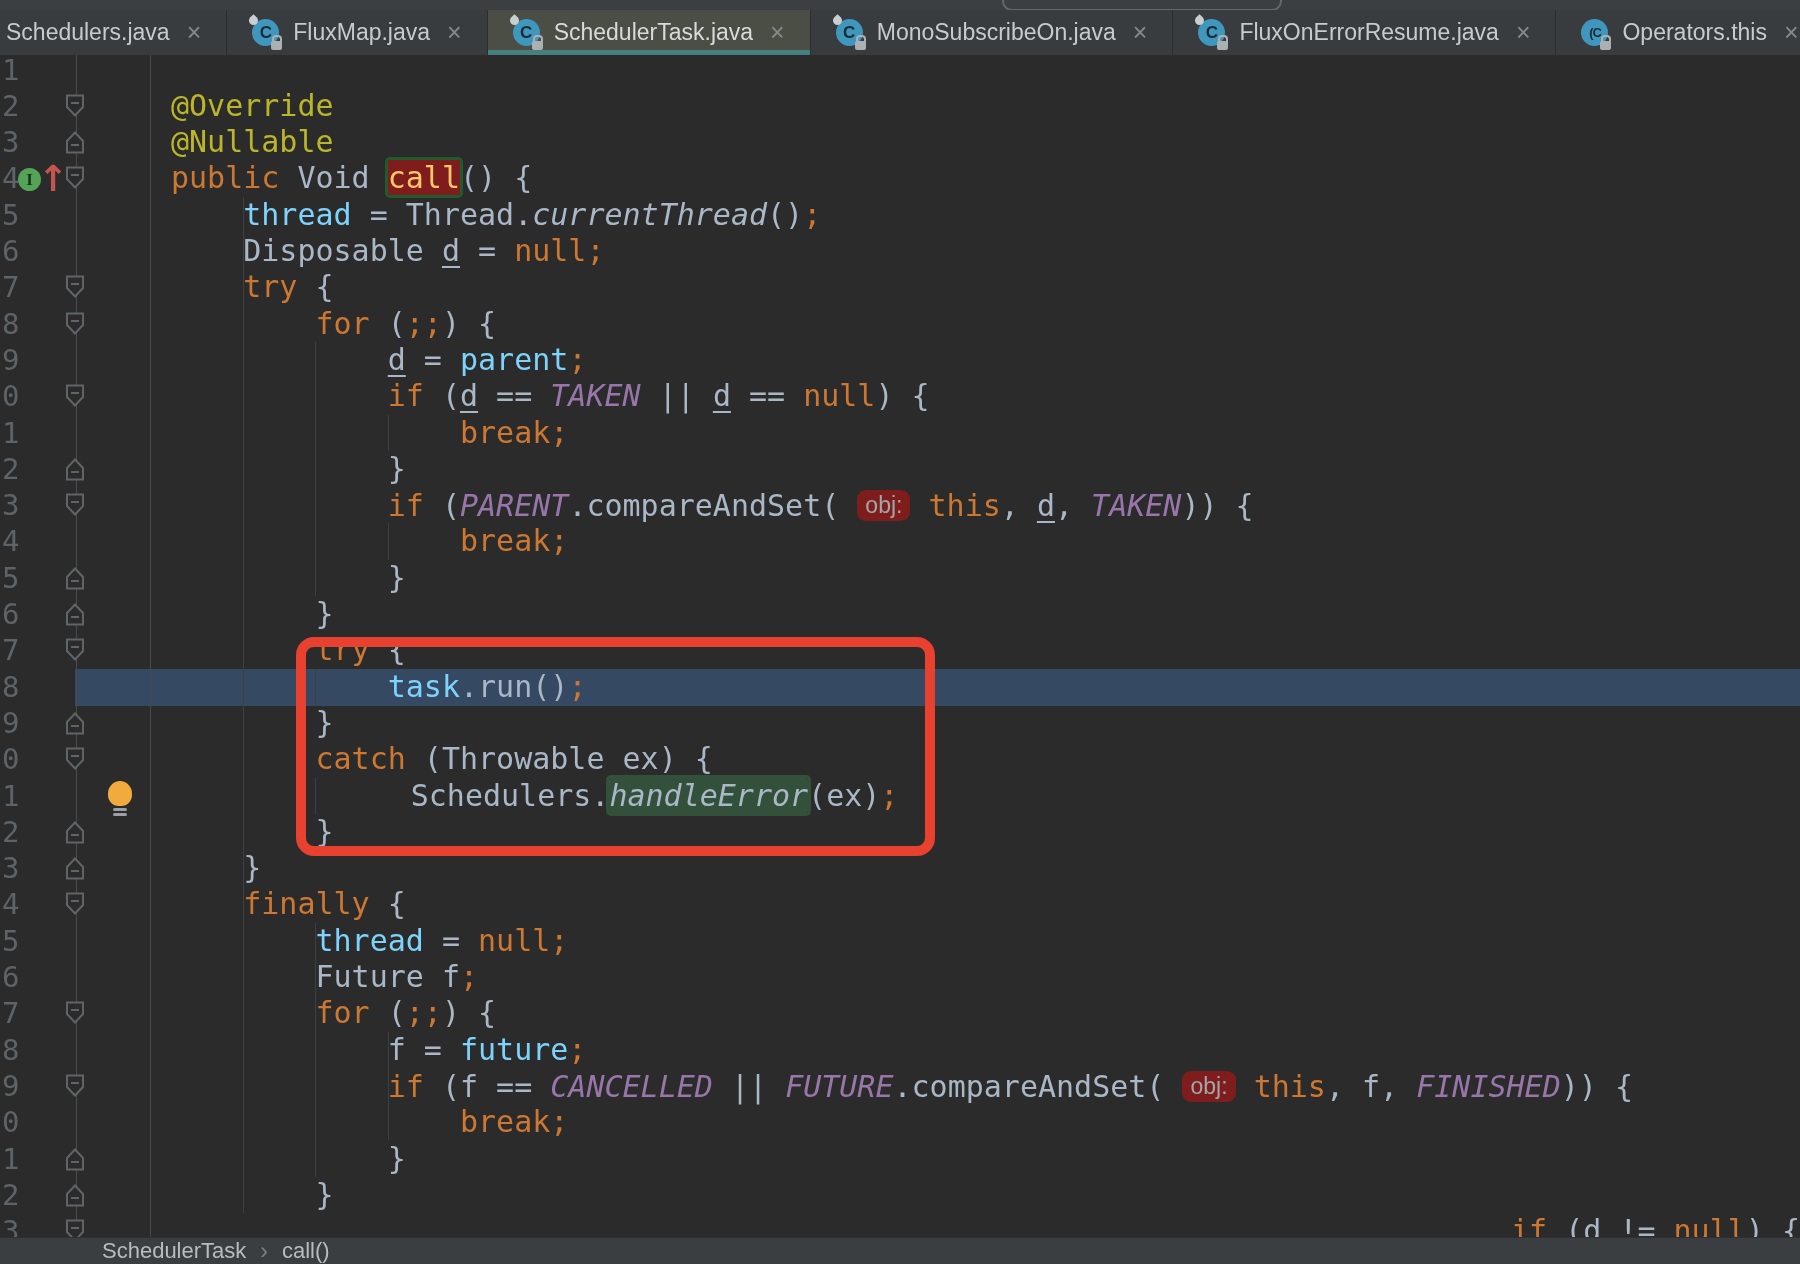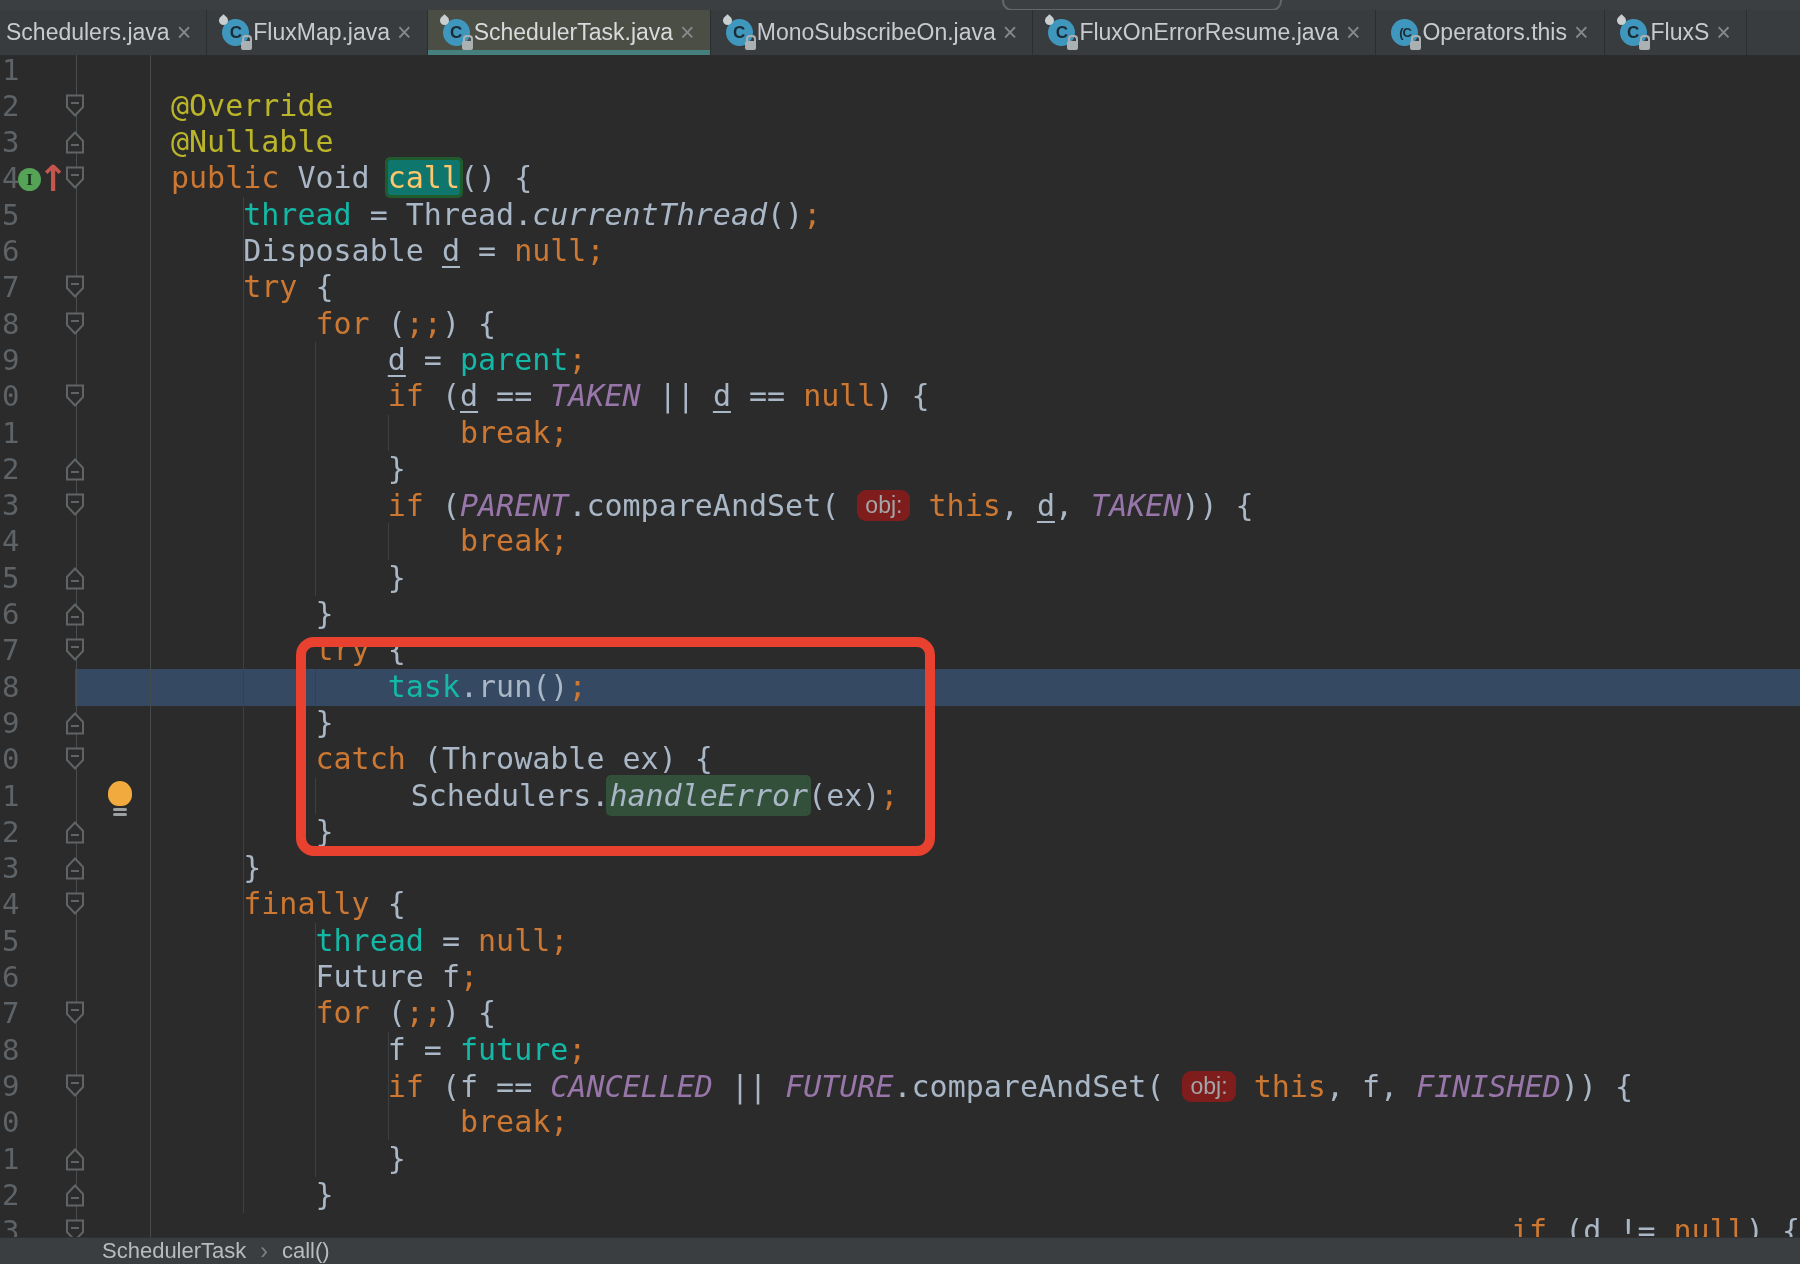--- a/index.html
+++ b/index.html
@@ -5,21 +5,21 @@
   html,body{margin:0;padding:0;background:#1e1e1e;}
   .screen{position:relative;width:1800px;height:1264px;background:#2b2b2b;overflow:hidden;
           font-family:"Liberation Sans",sans-serif;}
   
   .top-strip{position:absolute;left:0;top:0;width:100%;height:10px;background:#3c3f41;overflow:hidden;}
   .search-fragment{position:absolute;left:1002px;top:-20px;width:276px;height:27px;
           border:2px solid #64676a;border-radius:10px;background:#3c3f41;}
   
   .tabbar{position:absolute;left:0;top:10px;width:100%;height:45px;background:#393c3e;
           display:flex;align-items:stretch;overflow:hidden;}
-  .tab{display:flex;align-items:center;gap:4px;padding:0 15px;border-right:1px solid #2b2d2f;
+  .tab{display:flex;align-items:center;gap:14px;padding:0 25px;border-right:1px solid #2b2d2f;
        position:relative;color:#c8cbcd;font-size:23px;white-space:nowrap;cursor:default;}
   .tab:first-child{padding-left:6px;}
   .tab.active{background:#4a4e44;color:#d8dadc;}
   .tab.active::after{content:"";position:absolute;left:0;right:0;bottom:0;height:5px;background:#45807f;}
   .tab .close{color:#85898b;font-size:25px;margin-left:3px;line-height:1;}
   .cicon{width:27px;height:27px;background:#3f97bd;border-radius:50%;position:relative;
          display:flex;align-items:center;justify-content:center;flex:none;}
   .cletter{color:#1c2b33;font-weight:bold;font-size:17px;}
   .cletter.small{font-size:13px;letter-spacing:-1px;}
   .lock{position:absolute;right:-3px;bottom:-4px;width:11px;height:9px;background:#abb0b3;border-radius:2px;}
@@ -32,25 +32,25 @@
           font-family:"DejaVu Sans Mono",monospace;}
   .caretband{position:absolute;left:75px;right:0;height:37px;background:#364963;}
   .foldline{position:absolute;left:76px;top:0;height:100%;width:1px;background:#4a4d4f;}
   .gutsep{position:absolute;left:150px;top:0;height:100%;width:1px;background:#47494b;}
   .iguide{position:absolute;width:1px;background:#3d4042;}
   .lnum{position:absolute;left:2px;width:24px;height:37px;line-height:36.3px;font-size:29px;
         color:#5e6367;overflow:hidden;}
   .cline{position:absolute;left:0;width:100%;height:37px;padding-left:171px;box-sizing:border-box;
          white-space:pre;font-size:30px;line-height:36.3px;color:#a9b7c6;}
   .fold{position:absolute;left:64px;width:22px;height:24px;}
-  .tp{color:#a9b7c6;} .tk{color:#cc7832;} .ta{color:#bbb529;} .tf{color:#14b8a6;}
+  .tp{color:#a9b7c6;} .tk{color:#cc7832;} .ta{color:#bbb529;} .tf{color:#7dd3fc;}
   .ts{color:#9876aa;font-style:italic;} .tm{color:#a9b7c6;font-style:italic;}
   .td{color:#ffc66d;} 
   .tu{color:#a9b7c6;text-decoration:underline;text-underline-offset:5px;text-decoration-thickness:2px;}
-  .g1{background:#0f766e;box-shadow:0 0 0 3px #1f5b2d;border-radius:2px;}
+  .g1{background:#7f1d1d;box-shadow:0 0 0 3px #1f5b2d;border-radius:2px;}
   .g2{background:#33503a;box-shadow:0 0 0 3px #33503a;border-radius:2px;}
   .th{font-family:"Liberation Sans",sans-serif;font-size:23px;background:#7f1d1d;color:#a2a6a9;
       border-radius:9px;padding:2px 8px 3px;vertical-align:3px;}
   
   .ovr{position:absolute;left:18px;width:23px;height:23px;border-radius:50%;background:#54a356;
        color:#16351c;font-weight:bold;font-size:17px;display:flex;align-items:center;justify-content:center;
        font-family:"Liberation Serif",serif;}
   .ovr-arrow{position:absolute;left:38px;font-size:36px;font-weight:bold;color:#c4564e;line-height:1;
        font-family:"DejaVu Sans",sans-serif;}
   .bulb{position:absolute;left:105px;width:30px;height:34px;}

